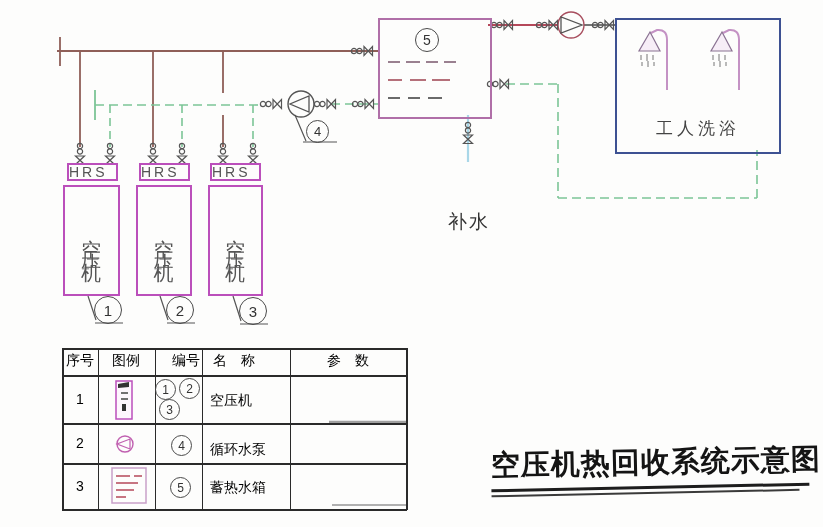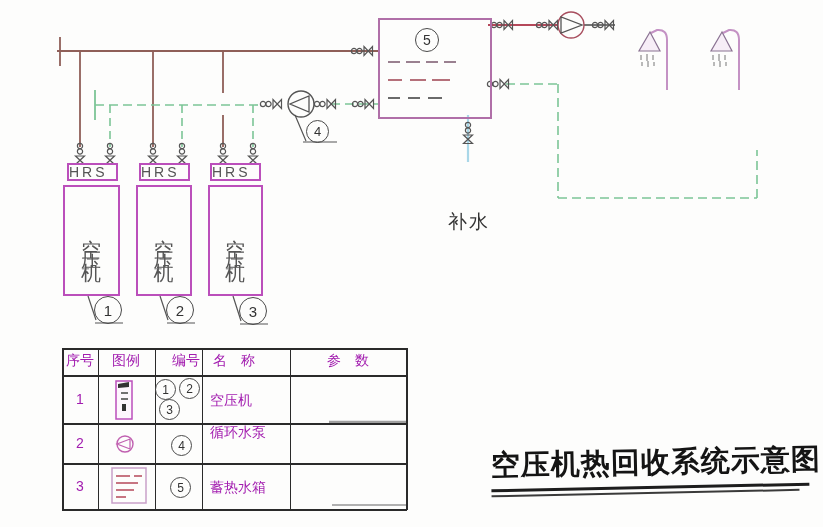--- a/index.html
+++ b/index.html
@@ -34,21 +34,21 @@
     display:flex;align-items:center;justify-content:center;color:#333;background:transparent;
   }
   .c26{width:26px;height:26px;font-size:15px;}
   .c22{width:22px;height:22px;font-size:14px;}
   .c21{width:21px;height:21px;font-size:13px;}
   .c19{width:19px;height:19px;font-size:12px;border-width:1.2px;}
   
   .lbl{position:absolute;z-index:3;color:#333;}
   
   .tbl-line{position:absolute;background:#2a2a2a;z-index:2;}
-  .cell-txt{position:absolute;z-index:3;font-size:14px;color:#a21caf;white-space:nowrap;}
+  .cell-txt{position:absolute;z-index:3;font-size:14px;color:#000000;white-space:nowrap;}
   .center{transform:translate(-50%,-50%);}
   
   #title-block{
     position:absolute;left:491px;top:443px;width:318px;z-index:3;
     transform:rotate(-1.2deg);
   }
   #title-text{
     font-size:29px;font-weight:bold;color:#141414;letter-spacing:1px;white-space:nowrap;
   }
   #title-underline-1{height:3px;background:#1d1d1d;margin-top:3px;}
@@ -213,20 +213,23 @@
   </div>
   <div class="abs comp" style="left:136px;top:185px;width:52px;height:107px;">
     <span class="vtext">空压机</span>
   </div>
   <div class="abs comp" style="left:208px;top:185px;width:51px;height:107px;">
     <span class="vtext">空压机</span>
   </div>
 
   <div class="abs tank" style="left:378px;top:18px;width:110px;height:97px;"></div>
 
+  <div class="abs shower-room" style="left:615px;top:18px;width:162px;height:132px;">
+    <div class="shower-label">工人洗浴</div>
+  </div>
 
   <div class="circ c26" style="left:94px;top:296px;">
     <span>1</span>
   </div>
   <div class="circ c26" style="left:166px;top:296px;">
     <span>2</span>
   </div>
   <div class="circ c26" style="left:239px;top:297px;">
     <span>3</span>
   </div>
@@ -257,21 +260,21 @@
     <div class="cell-txt center" style="left:64px;top:13px;text-align:right;">图例</div>
     <div class="cell-txt center" style="left:124px;top:13px;">编号</div>
     <div class="cell-txt center" style="left:172px;top:13px;">名　称</div>
     <div class="cell-txt center" style="left:286px;top:13px;">参　数</div>
 
     <div class="cell-txt center" style="left:18px;top:51px;">1</div>
     <div class="cell-txt center" style="left:18px;top:95px;">2</div>
     <div class="cell-txt center" style="left:18px;top:138px;">3</div>
 
     <div class="cell-txt" style="left:148px;top:44px;">空压机</div>
-    <div class="cell-txt" style="left:148px;top:76px;">循环水泵</div>
+    <div class="cell-txt" style="left:148px;top:93px;">循环水泵</div>
     <div class="cell-txt" style="left:148px;top:131px;">蓄热水箱</div>
   </div>
 
   <div class="circ c19" style="left:155px;top:379px;">
     <span>1</span>
   </div>
   <div class="circ c19" style="left:179px;top:378px;">
     <span>2</span>
   </div>
   <div class="circ c19" style="left:159px;top:399px;">

